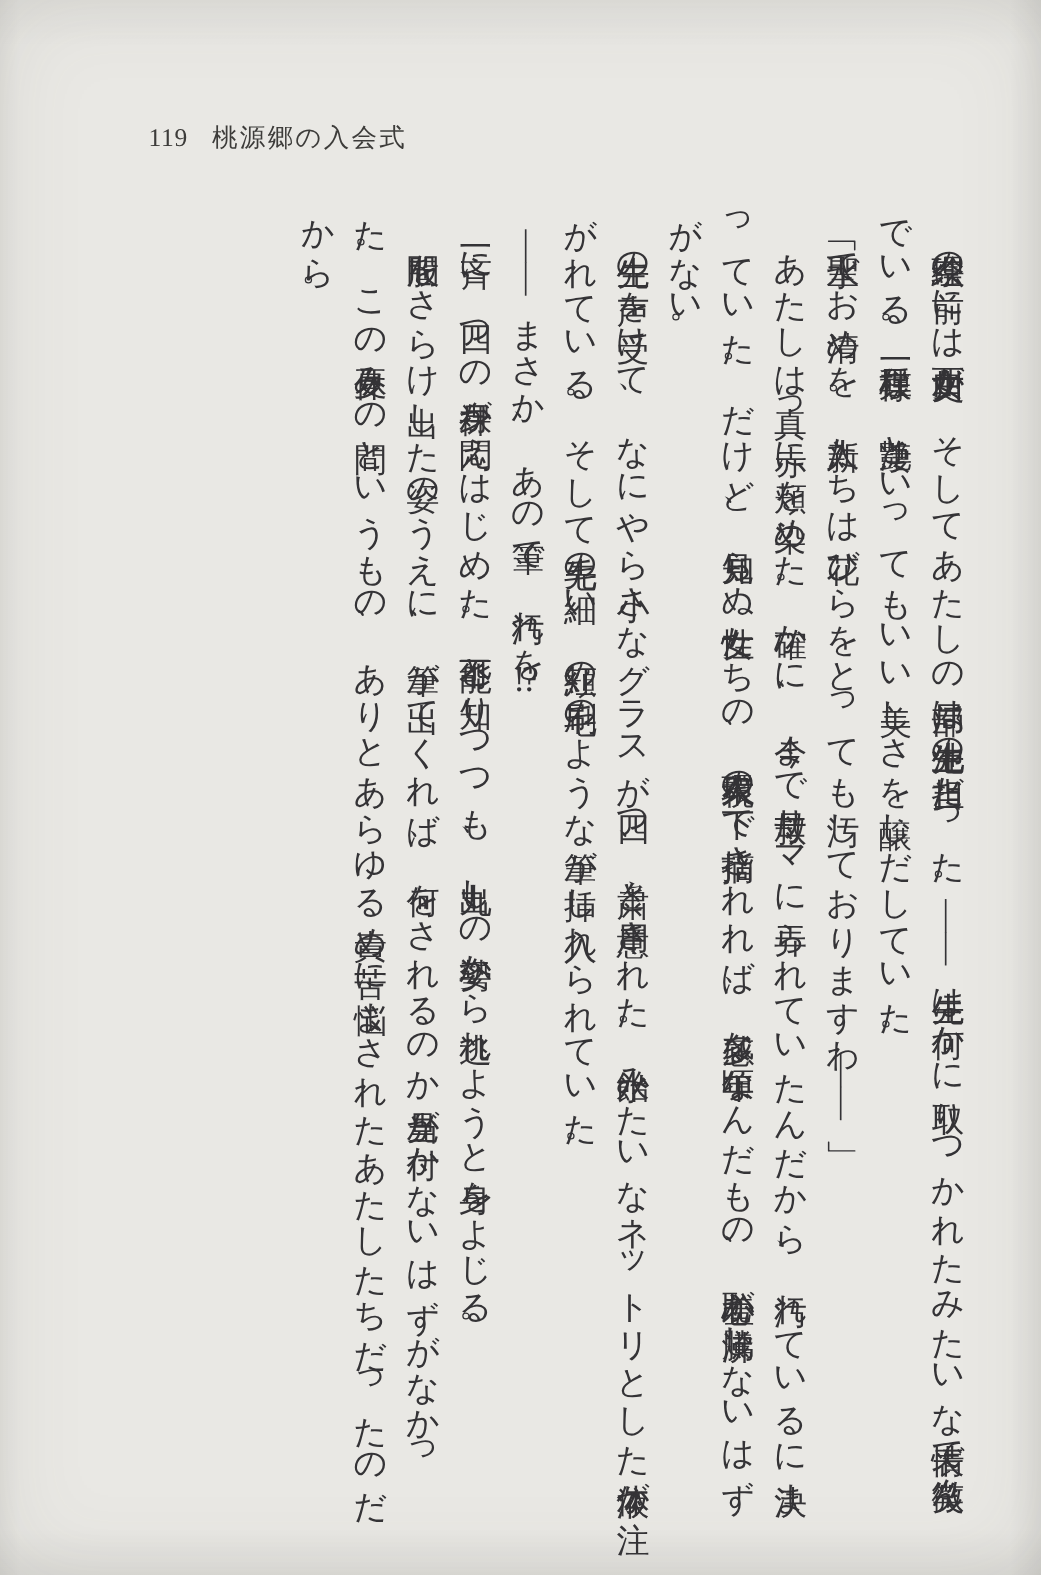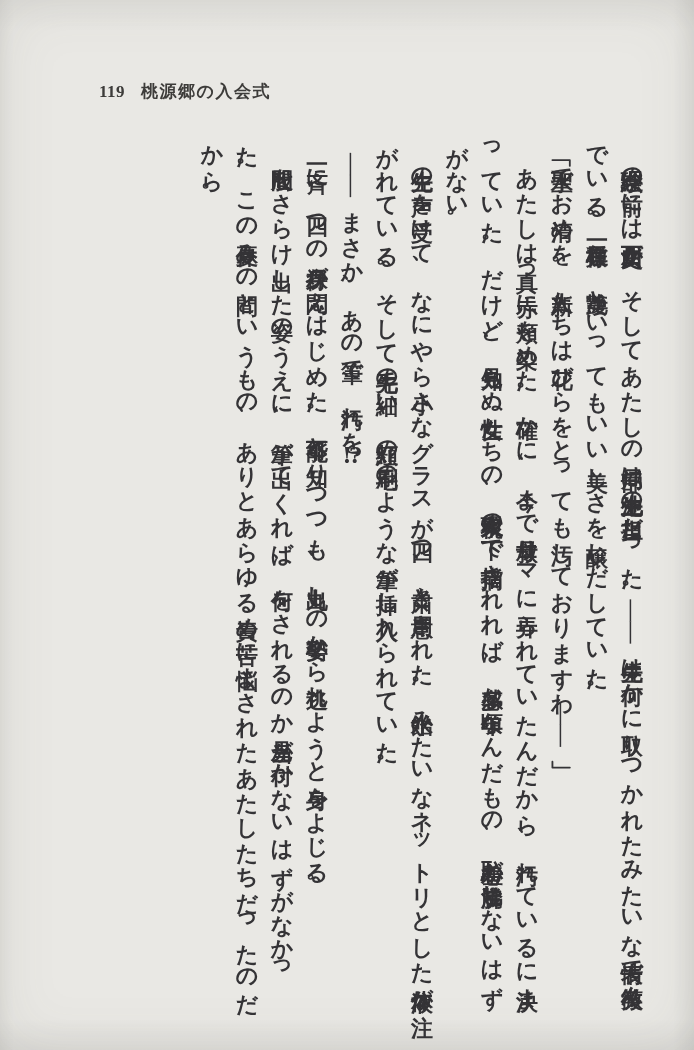--- a/index.html
+++ b/index.html
@@ -12,21 +12,20 @@
     font-family: "Liberation Serif", "DejaVu Serif", serif;
   }
   .page {
     position: absolute;
     inset: 0;
     background:
       linear-gradient(180deg, rgba(0,0,0,0.035) 0%, rgba(0,0,0,0) 3%, rgba(0,0,0,0) 97%, rgba(0,0,0,0.05) 100%),
       linear-gradient(90deg, rgba(0,0,0,0.04) 0%, rgba(0,0,0,0) 2%, rgba(0,0,0,0) 97%, rgba(0,0,0,0.06) 100%),
       #e9e8e4;
     box-shadow: inset 0 0 60px rgba(90,88,82,0.10);
-    font-weight: bold;
   }
   .running-header {
     position: absolute;
     top: 80px;
     left: 99px;
     font-size: 17px;
     color: #3d3c3a;
     letter-spacing: 1.5px;
     white-space: nowrap;
   }

